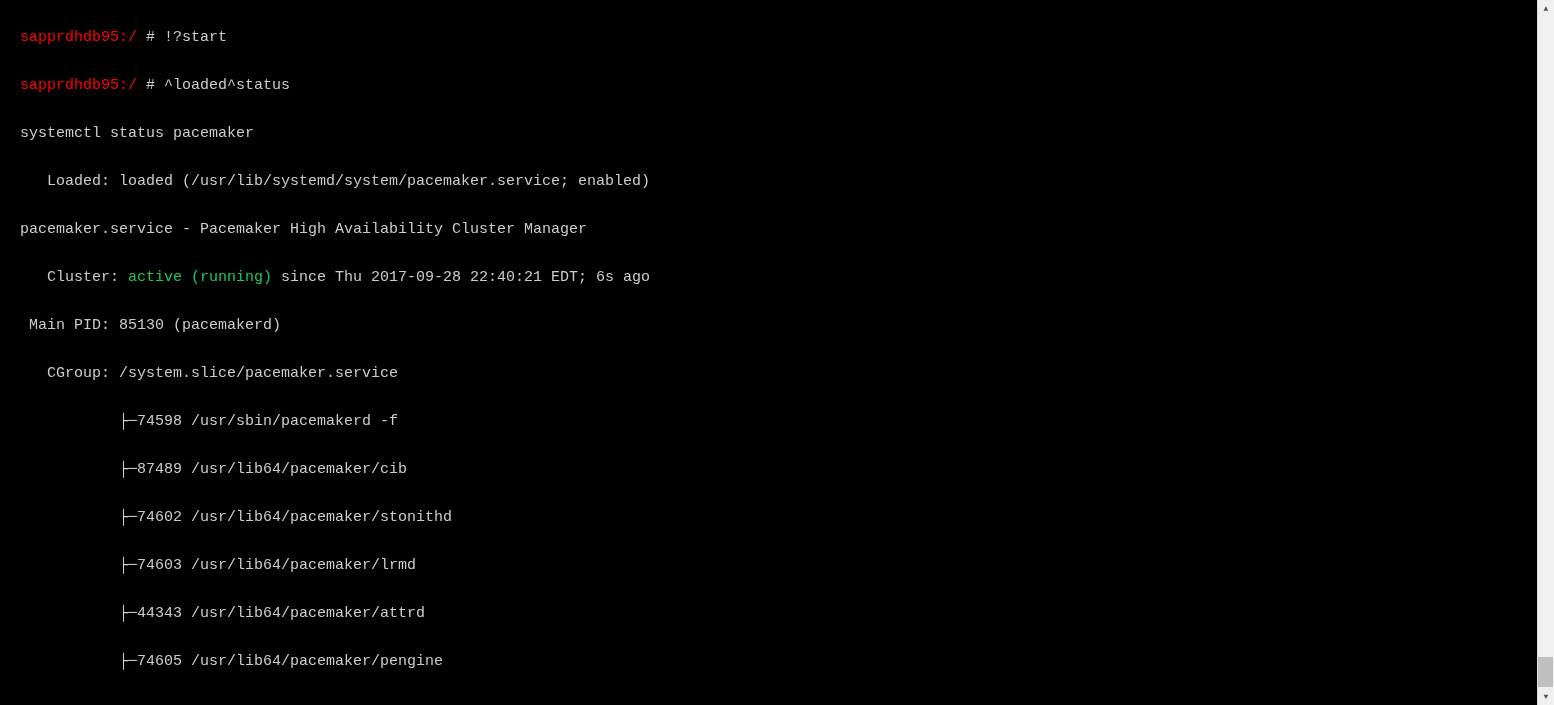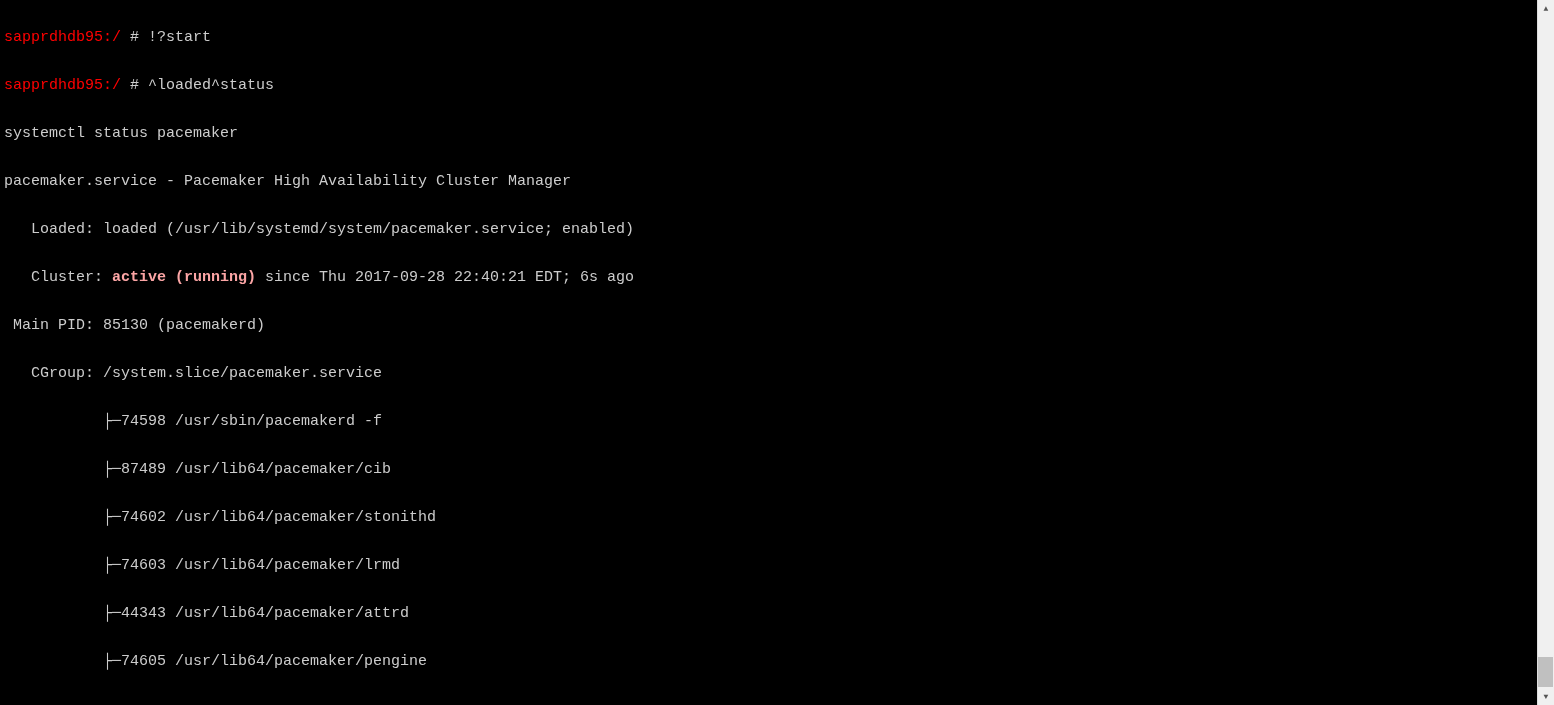--- a/index.html
+++ b/index.html
@@ -15,21 +15,21 @@
       line-height: 24px;
       overflow: hidden;
     }
     .terminal-wrapper {
       display: flex;
       height: 705px;
     }
     .terminal {
       background: #000;
       color: #cccccc;
-      padding: 2px 4px;
+      padding: 2px 20px;
       white-space: pre;
       flex: 1;
       overflow: hidden;
     }
     .scrollbar {
       width: 17px;
       background: #f0f0f0;
       position: relative;
       border-left: 1px solid #ddd;
     }
@@ -65,37 +65,37 @@
       background: #c0c0c0;
       bottom: 18px;
     }
     .prompt-host {
       color: #ff0000;
     }
     .prompt-symbol {
       color: #cccccc;
     }
     .active-running {
-      color: #fca5a5;
-      font-weight: bold;
+      color: #22c55e;
+      font-weight: normal;
     }
     .line {
       white-space: pre;
     }
   </style>
 </head>
 <body>
 
 <div class="terminal-wrapper">
   <div class="terminal">
 <div class="line"><span class="prompt-host">sapprdhdb95:/</span><span class="prompt-symbol"> # </span><span>!?start</span></div>
 <div class="line"><span class="prompt-host">sapprdhdb95:/</span><span class="prompt-symbol"> # </span><span>^loaded^status</span></div>
 <div class="line">systemctl status pacemaker</div>
+<div class="line"><span>   Loaded: </span><span>loaded (/usr/lib/systemd/system/pacemaker.service; enabled)</span></div>
 <div class="line">pacemaker.service - Pacemaker High Availability Cluster Manager</div>
-<div class="line"><span>   Loaded: </span><span>loaded (/usr/lib/systemd/system/pacemaker.service; enabled)</span></div>
 <div class="line"><span>   Cluster: </span><span class="active-running">active (running)</span><span> since Thu 2017-09-28 22:40:21 EDT; 6s ago</span></div>
 <div class="line"><span> Main PID: </span><span>85130 (pacemakerd)</span></div>
 <div class="line"><span>   CGroup: </span><span>/system.slice/pacemaker.service</span></div>
 <div class="line">           ├─74598 /usr/sbin/pacemakerd -f</div>
 <div class="line">           ├─87489 /usr/lib64/pacemaker/cib</div>
 <div class="line">           ├─74602 /usr/lib64/pacemaker/stonithd</div>
 <div class="line">           ├─74603 /usr/lib64/pacemaker/lrmd</div>
 <div class="line">           ├─44343 /usr/lib64/pacemaker/attrd</div>
 <div class="line">           ├─74605 /usr/lib64/pacemaker/pengine</div>
 

